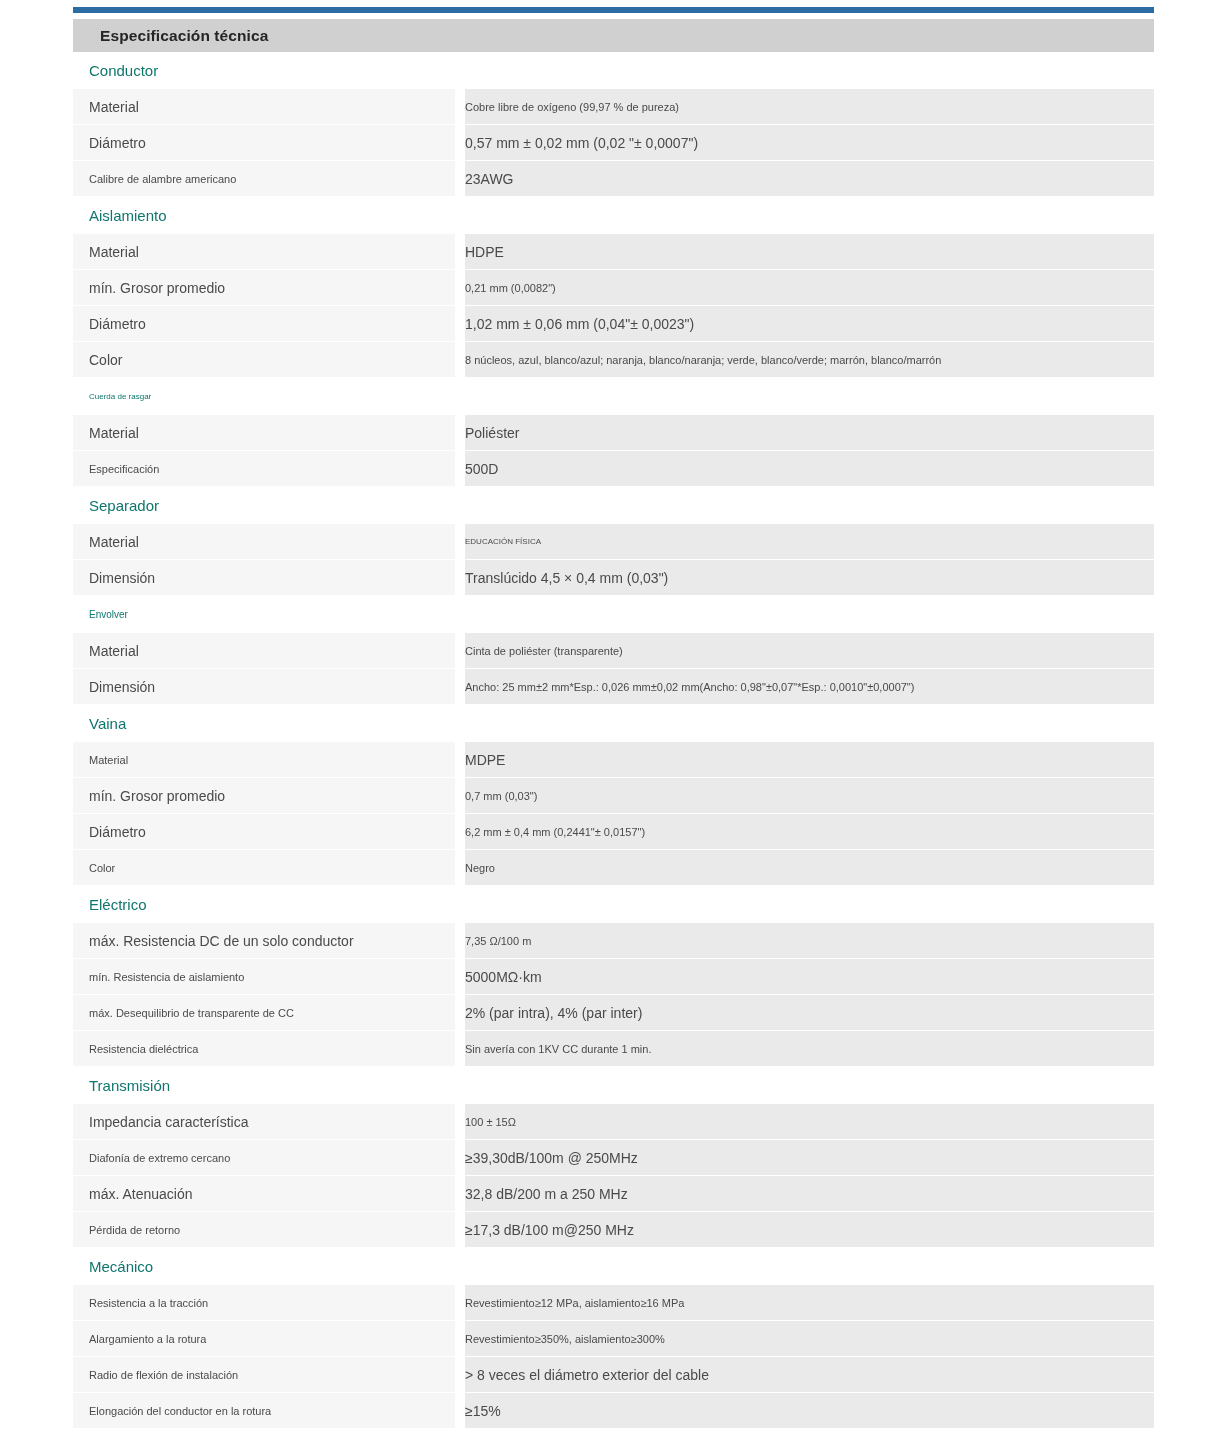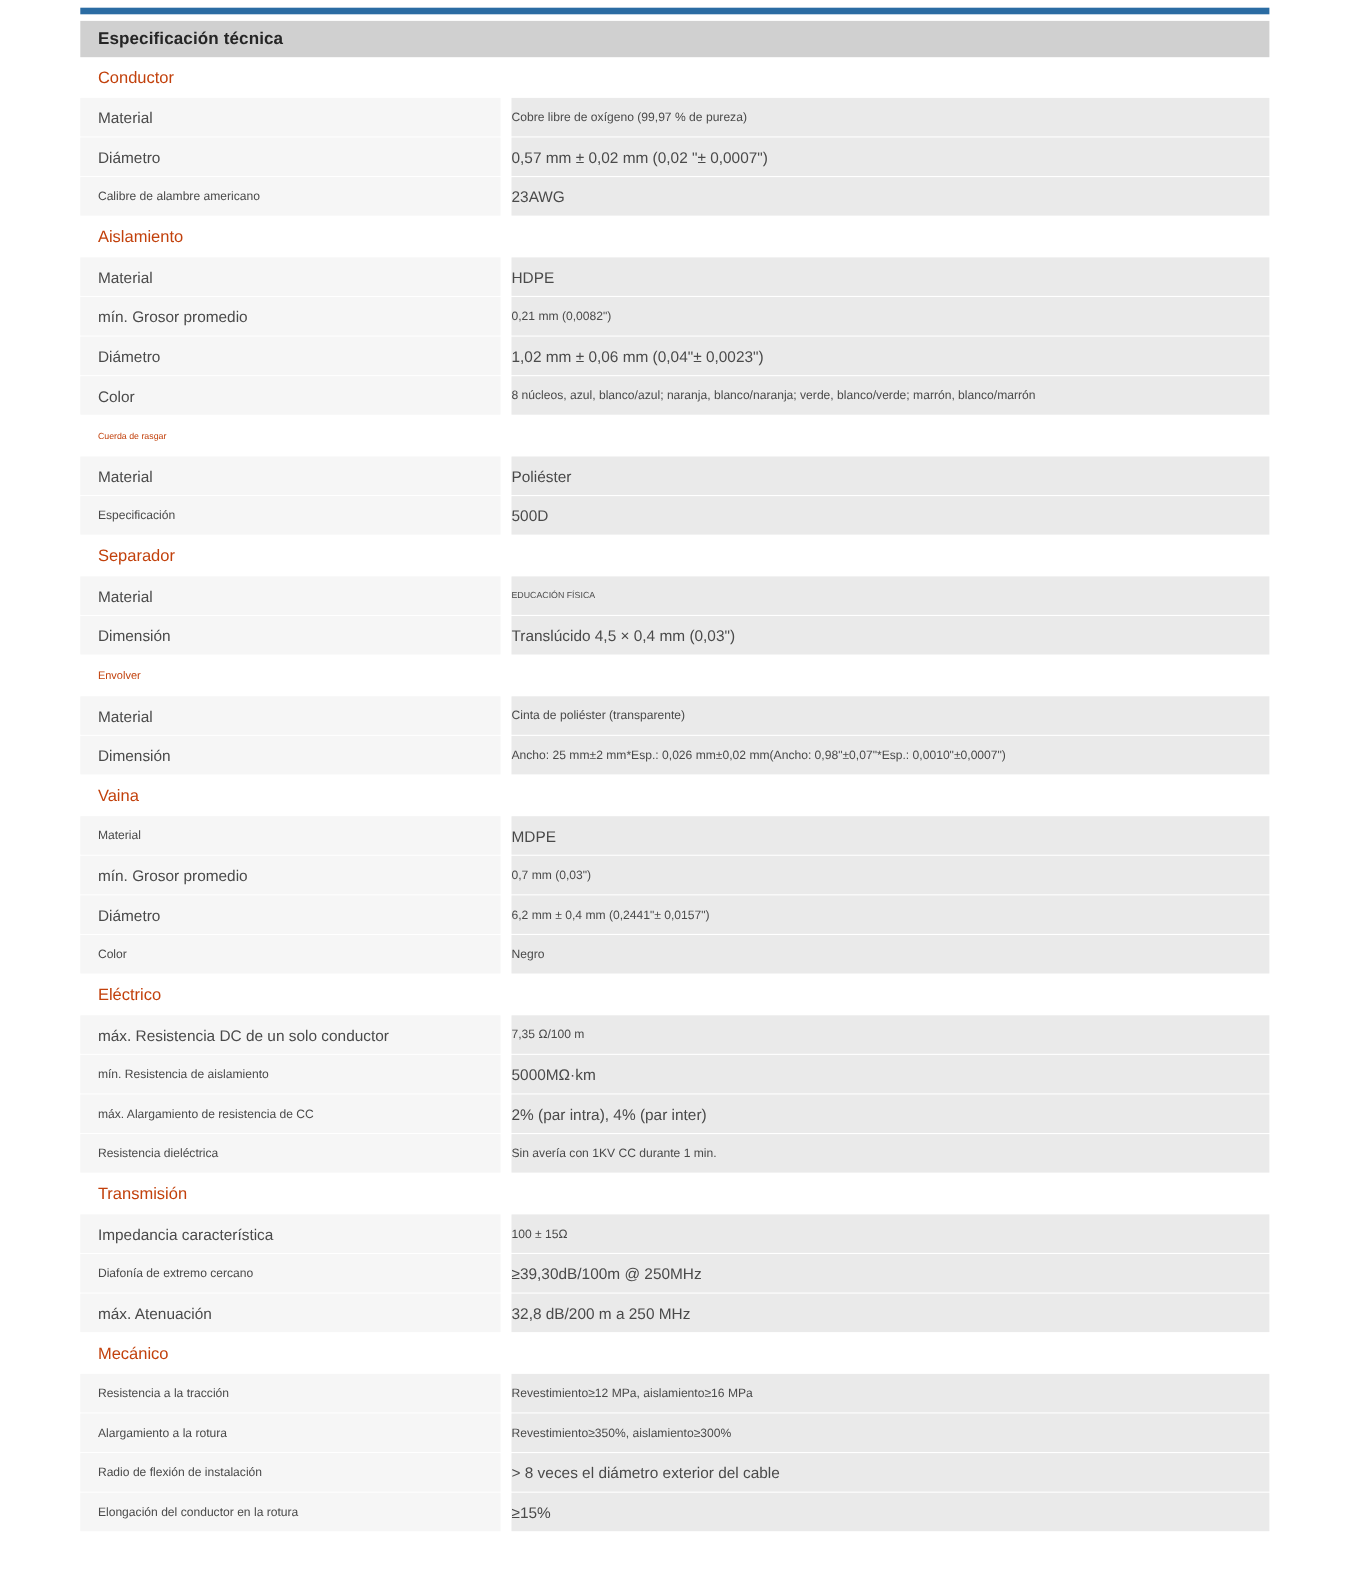--- a/index.html
+++ b/index.html
@@ -21,36 +21,36 @@
   .top-bar {
     height: 6px;
     background: var(--accent, #2b6ca3);
     margin-bottom: 6px;
   }
   .header-band {
     height: 33px;
     background: var(--header-band, #d0d0d0);
     display: flex;
     align-items: center;
-    padding-left: 16px;
+    padding-left: 27px;
     box-sizing: border-box;
   }
   .header-band .title {
     font-size: 15.5px;
     font-weight: bold;
     color: #252525;
     letter-spacing: 0.1px;
   }
   .section-title {
     height: 37px;
     display: flex;
     align-items: center;
     padding-left: 16px;
     box-sizing: border-box;
-    color: #c2410c;
+    color: #0f766e;
   }
   .section-title.t-normal { font-size: 15px; }
   .section-title.t-small  { font-size: 10px; }
   .section-title.t-tiny   { font-size: 8px; }
   .spec-row {
     display: flex;
     height: 35px;
     margin-bottom: 1px;
   }
   .cell {
@@ -175,41 +175,45 @@
         <div class="section-title t-normal">Eléctrico</div>
         <div class="spec-row">
           <div class="cell cell-label fs-lg">máx. Resistencia DC de un solo conductor</div>
           <div class="cell cell-value fs-sm">7,35 Ω/100 m</div>
         </div>
         <div class="spec-row">
           <div class="cell cell-label fs-md">mín. Resistencia de aislamiento</div>
           <div class="cell cell-value fs-lg">5000MΩ·km</div>
         </div>
         <div class="spec-row">
-          <div class="cell cell-label fs-md">máx. Alargamiento de resistencia de CC</div>
+          <div class="cell cell-label fs-md">máx. Desequilibrio de transparente de CC</div>
           <div class="cell cell-value fs-lg">2% (par intra), 4% (par inter)</div>
         </div>
         <div class="spec-row">
           <div class="cell cell-label fs-md">Resistencia dieléctrica</div>
           <div class="cell cell-value fs-md">Sin avería con 1KV CC durante 1 min.</div>
         </div>
       </div>
       <div>
         <div class="section-title t-normal">Transmisión</div>
         <div class="spec-row">
           <div class="cell cell-label fs-lg">Impedancia característica</div>
           <div class="cell cell-value fs-md">100 ± 15Ω</div>
         </div>
         <div class="spec-row">
           <div class="cell cell-label fs-sm">Diafonía de extremo cercano</div>
           <div class="cell cell-value fs-lg">≥39,30dB/100m @ 250MHz</div>
         </div>
         <div class="spec-row">
           <div class="cell cell-label fs-lg">máx. Atenuación</div>
           <div class="cell cell-value fs-lg">32,8 dB/200 m a 250 MHz</div>
+        </div>
+        <div class="spec-row">
+          <div class="cell cell-label fs-sm">Pérdida de retorno</div>
+          <div class="cell cell-value fs-lg">≥17,3 dB/100 m@250 MHz</div>
         </div>
       </div>
       <div>
         <div class="section-title t-normal">Mecánico</div>
         <div class="spec-row">
           <div class="cell cell-label fs-sm">Resistencia a la tracción</div>
           <div class="cell cell-value fs-sm">Revestimiento≥12 MPa, aislamiento≥16 MPa</div>
         </div>
         <div class="spec-row">
           <div class="cell cell-label fs-md">Alargamiento a la rotura</div>

